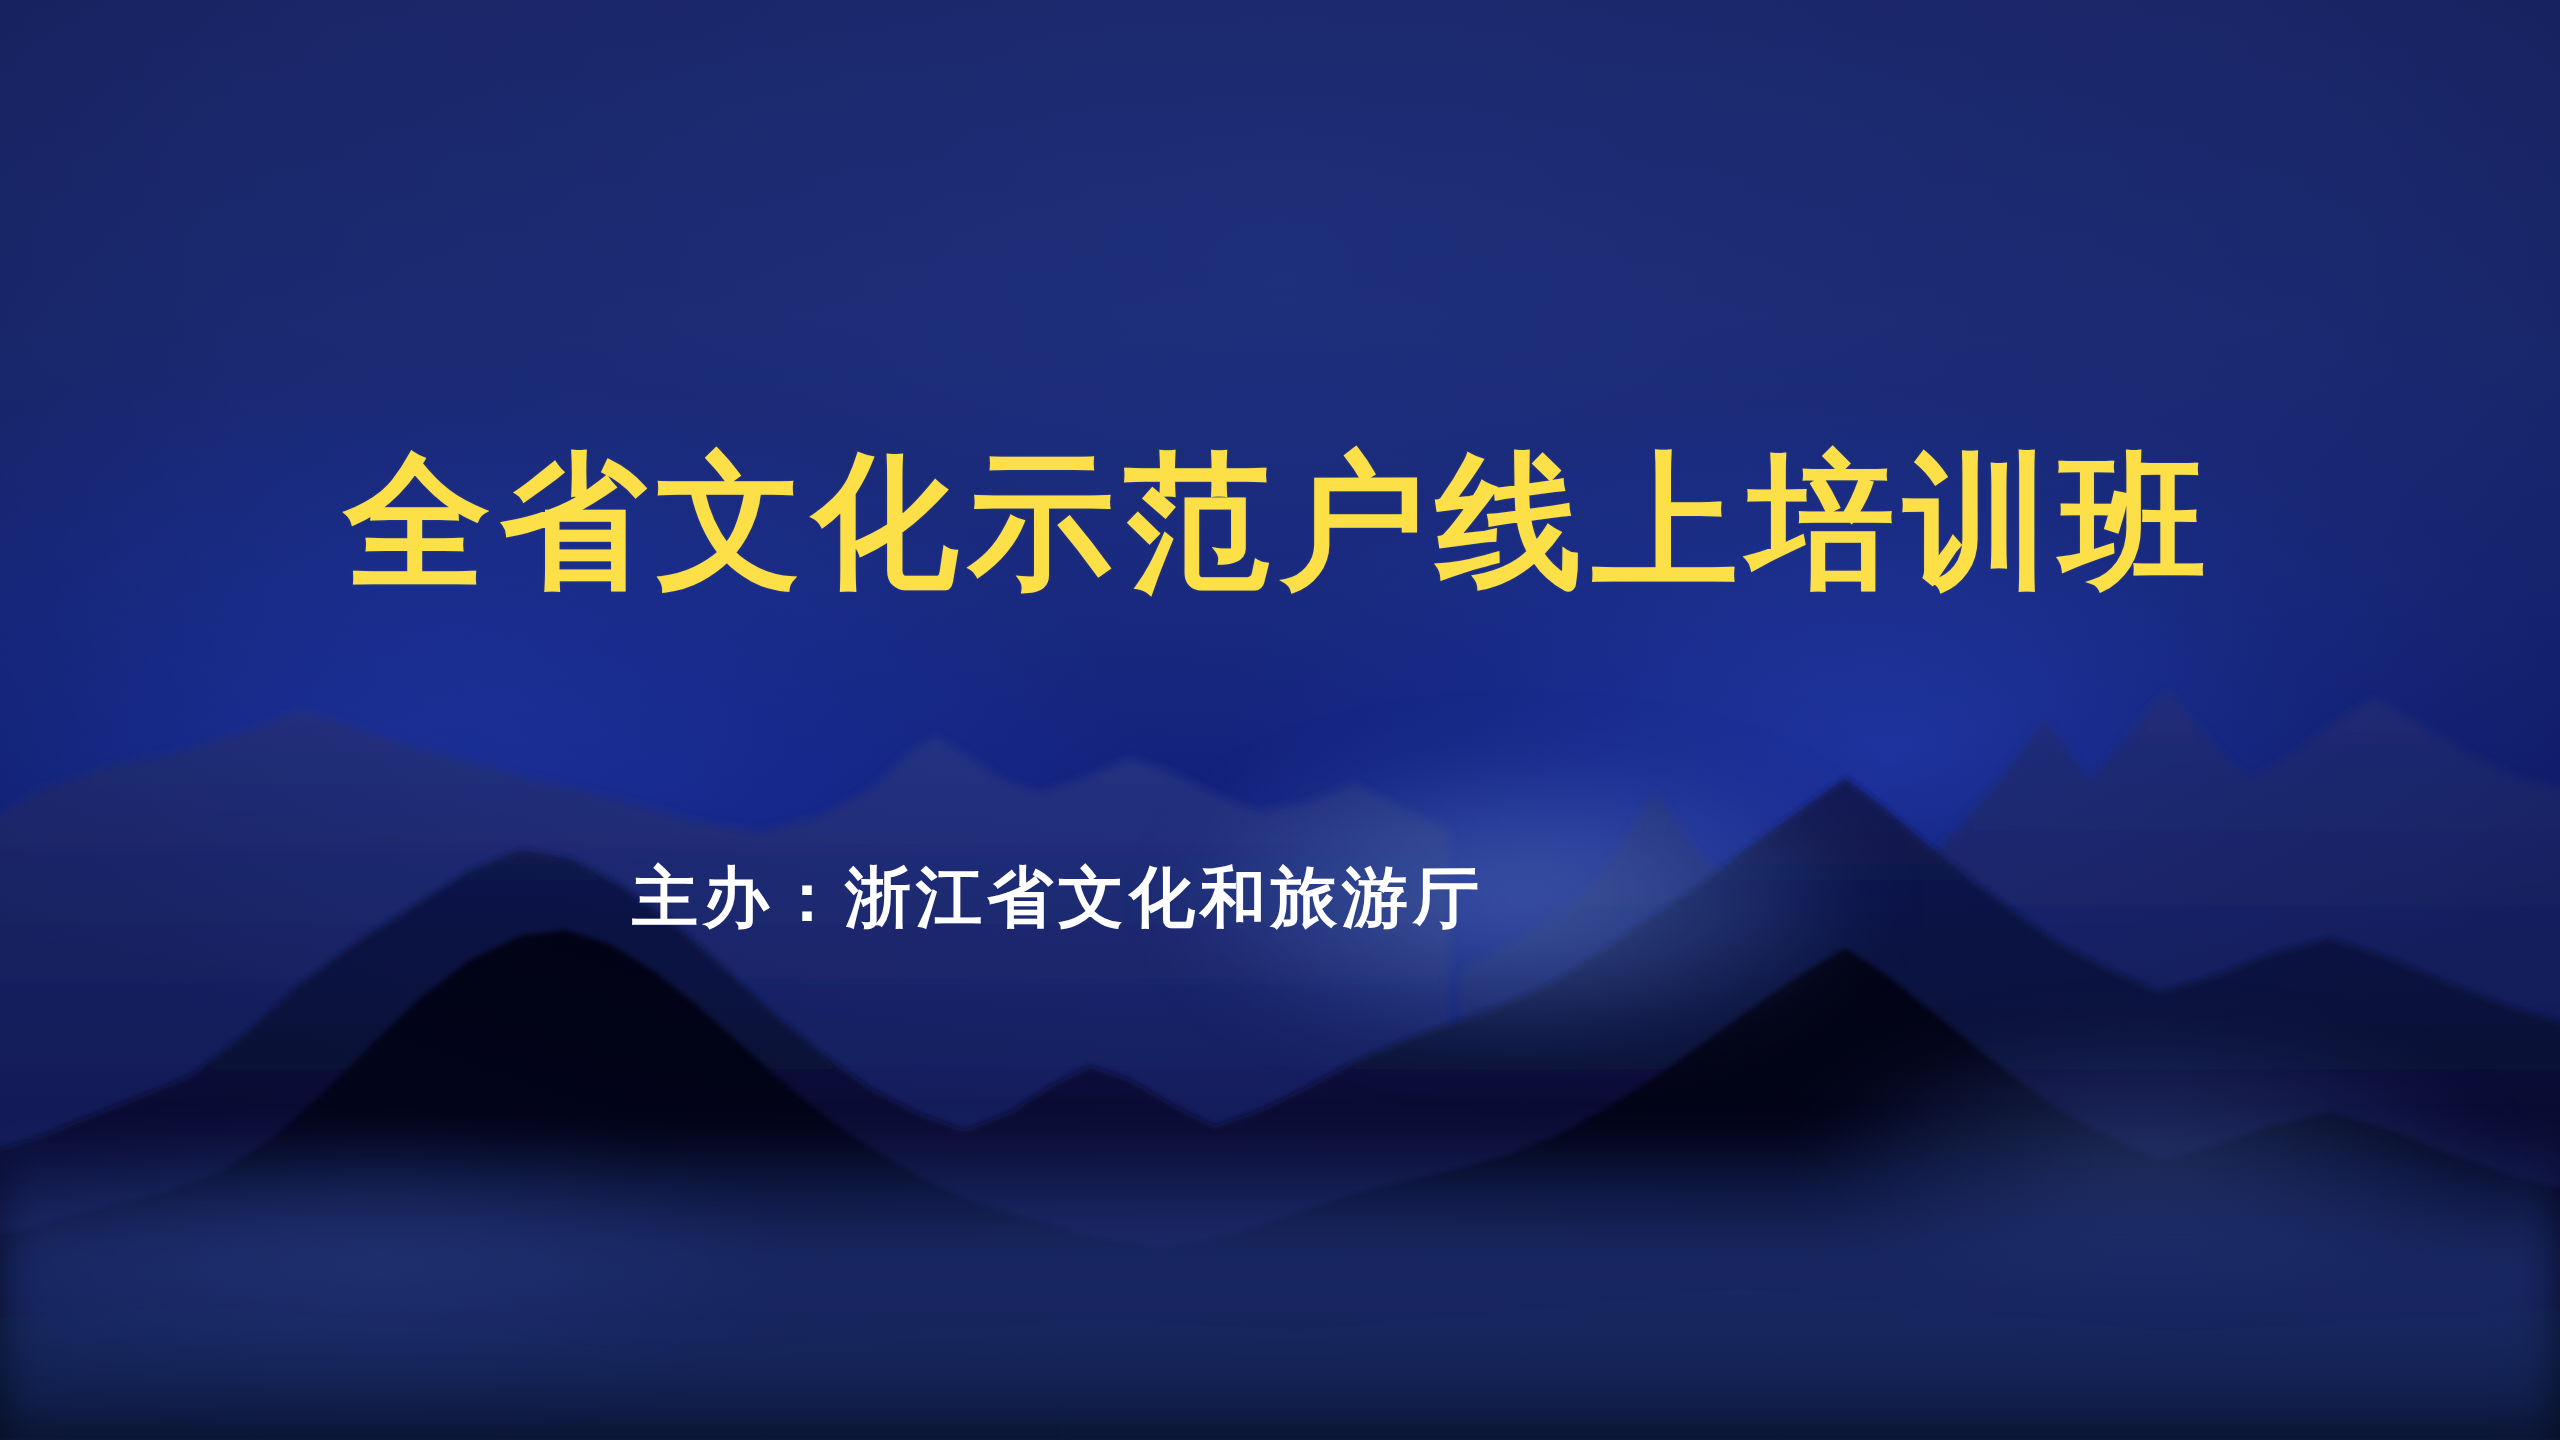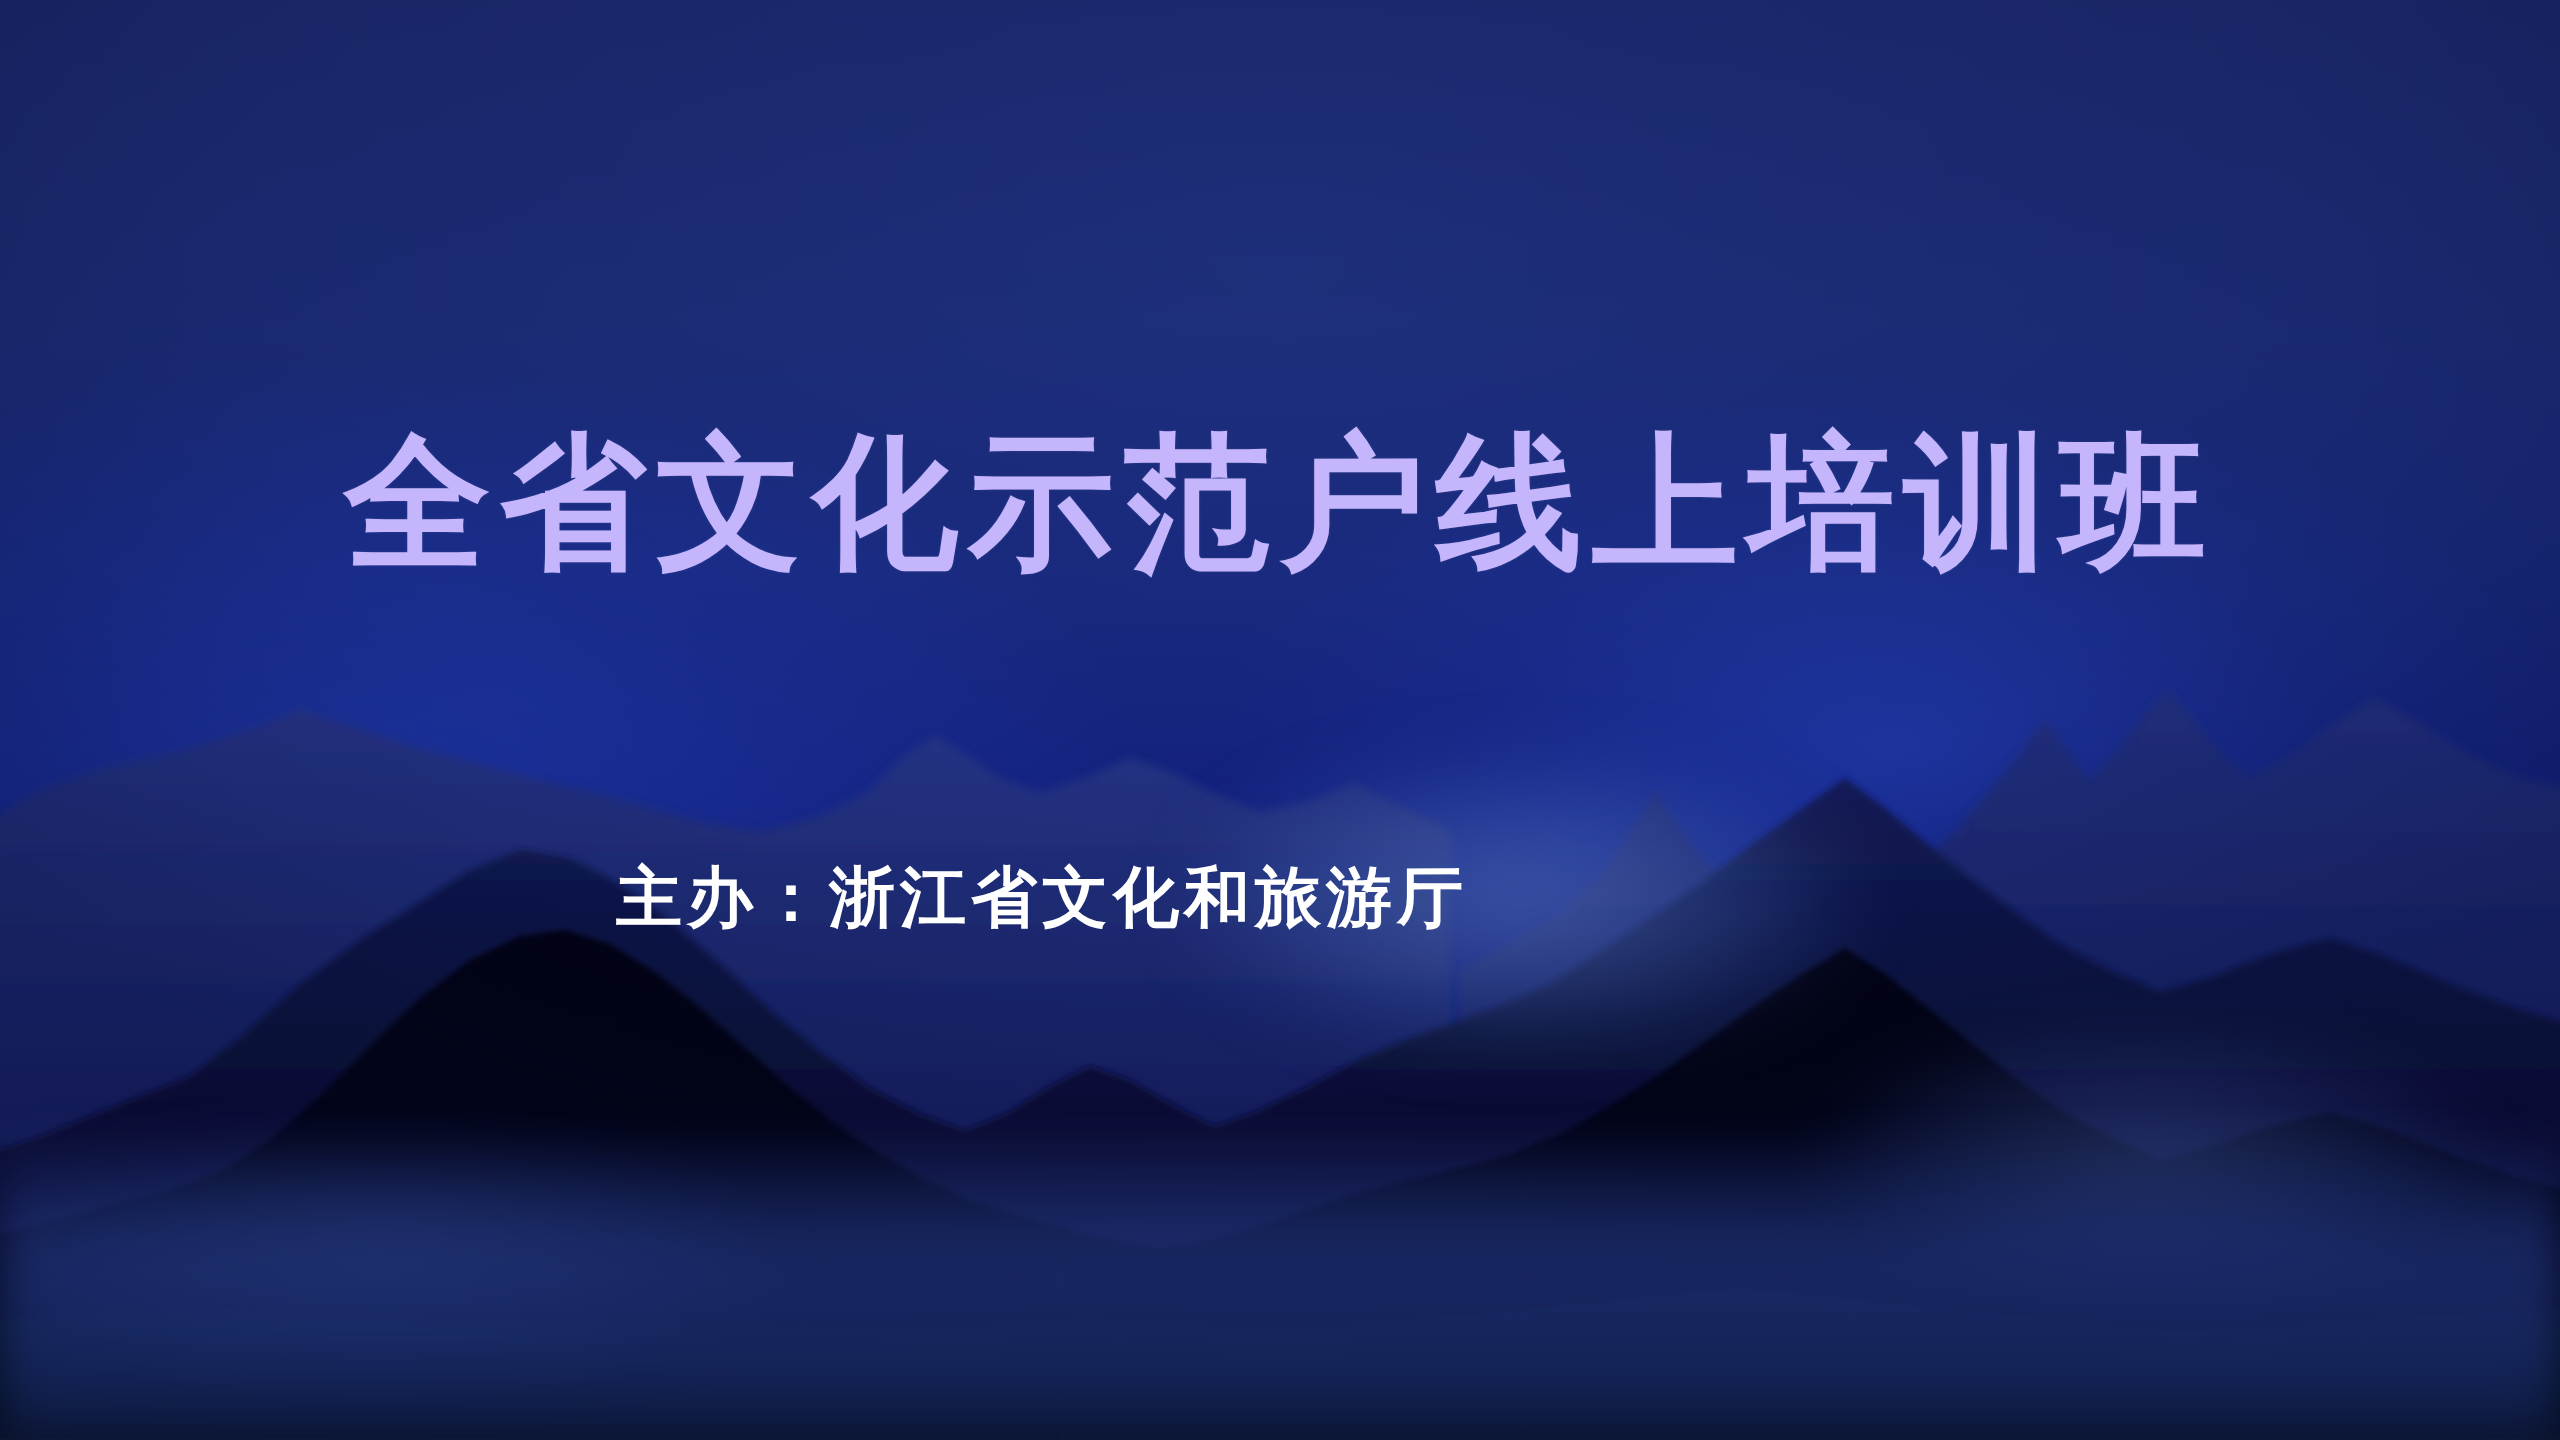--- a/index.html
+++ b/index.html
@@ -154,39 +154,40 @@
   }
 
   
   #content {
     position: absolute;
     inset: 0;
   }
 
   #title {
     position: absolute;
-    top: 421px;
+    top: 440px;
     left: 0;
     width: 2560px;
     text-align: center;
-    color: #c4b5fd;
+    color: #fde047;
     font-size: 146px;
     font-weight: bold;
     letter-spacing: 10px;
     line-height: 1.12;
     white-space: nowrap;
     text-shadow: 0 0 3px rgba(255,255,255,0.10);
   }
 
   #subtitle-block {
     position: absolute;
     top: 855px;
     left: 0;
     width: 2084px;
     text-align: center;
+    padding-left: 16px;
   }
 
   .sub-line {
     color: #ffffff;
     font-size: 66px;
     font-weight: bold;
     letter-spacing: 5px;
     line-height: 1.30;
     white-space: nowrap;
     display: block;

